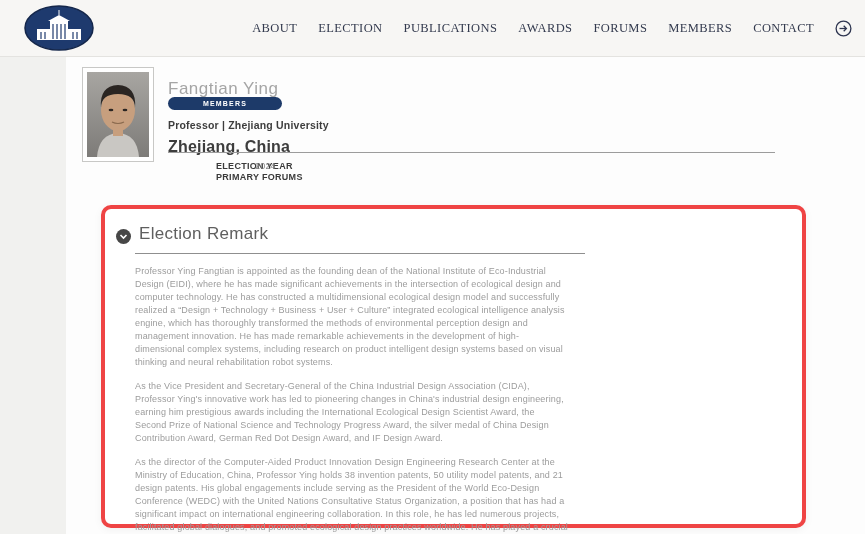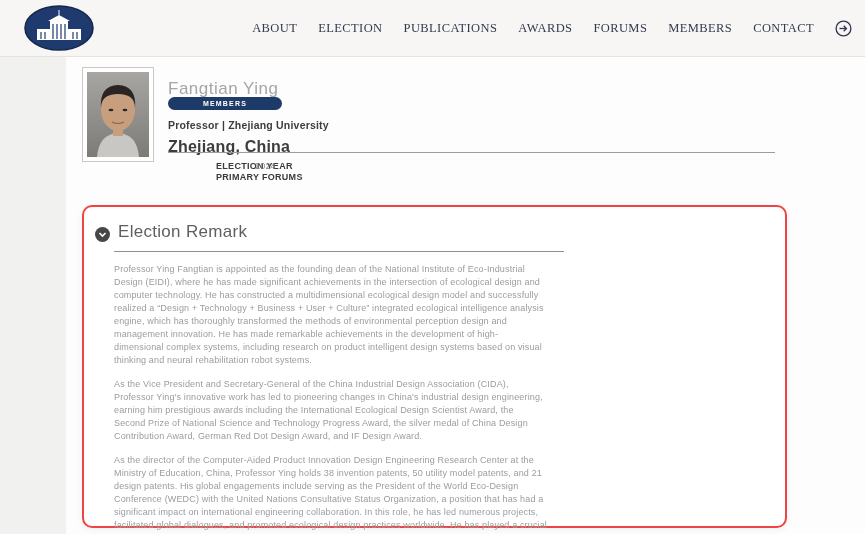--- a/index.html
+++ b/index.html
@@ -66,22 +66,22 @@
     font-size:9px; font-weight:bold; color:#3a3a3a; letter-spacing:.3px;margin-left:48px;
   }
   .field-value {
     position:absolute; left:189px;
     font-size:9px; color:#848484; letter-spacing:.2px;
   }
   .row1 { top:104px; } .row2 { top:115px; }
 
   
   .card {
-    position:absolute; left:16px; top:148px; width:705px; height:323px;
-    background:#ffffff; border:2px solid #ef4444; border-radius:10px;
+    position:absolute; left:35px; top:148px; width:705px; height:323px;
+    background:#ffffff; border:4px solid #ef4444; border-radius:10px;
     box-shadow:0 2px 8px rgba(0,0,0,.05);
   }
   .collapse-icon {
     position:absolute; left:11px; top:20px; width:15px; height:15px;
     border-radius:50%; background:#474747; cursor:pointer;
     display:flex; align-items:center; justify-content:center;
   }
   .card-title {
     position:absolute; left:34px; top:15px;
     font-size:17px; color:#5f5f5f; letter-spacing:.3px;

